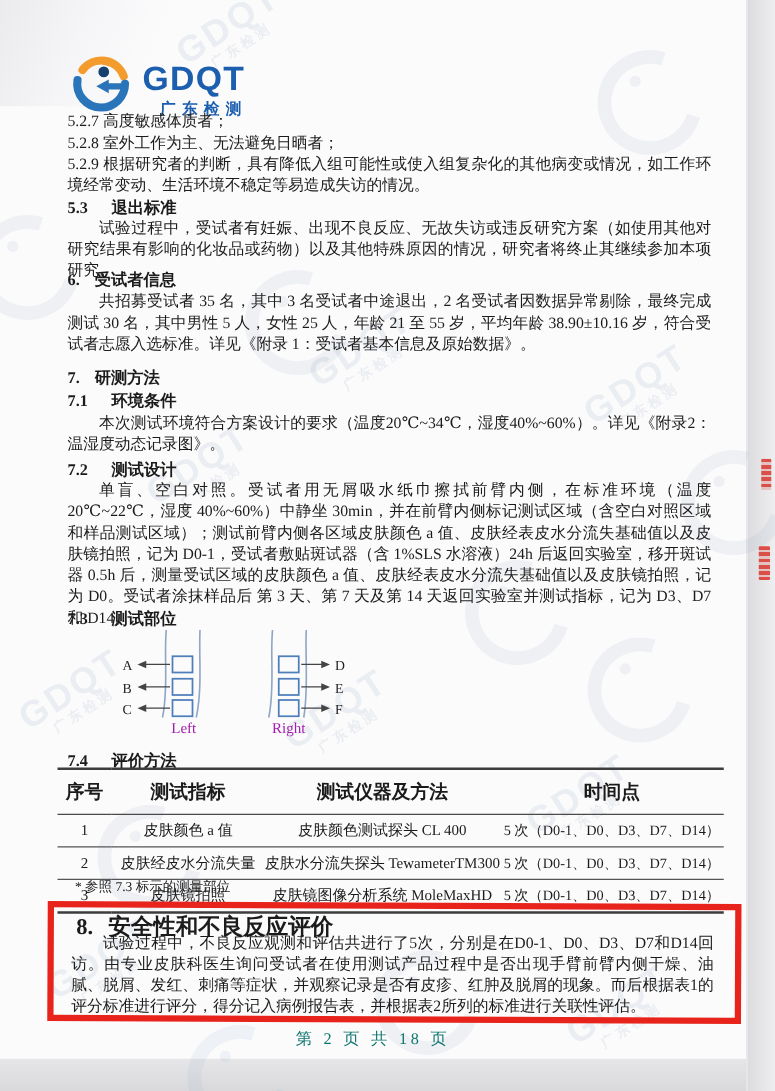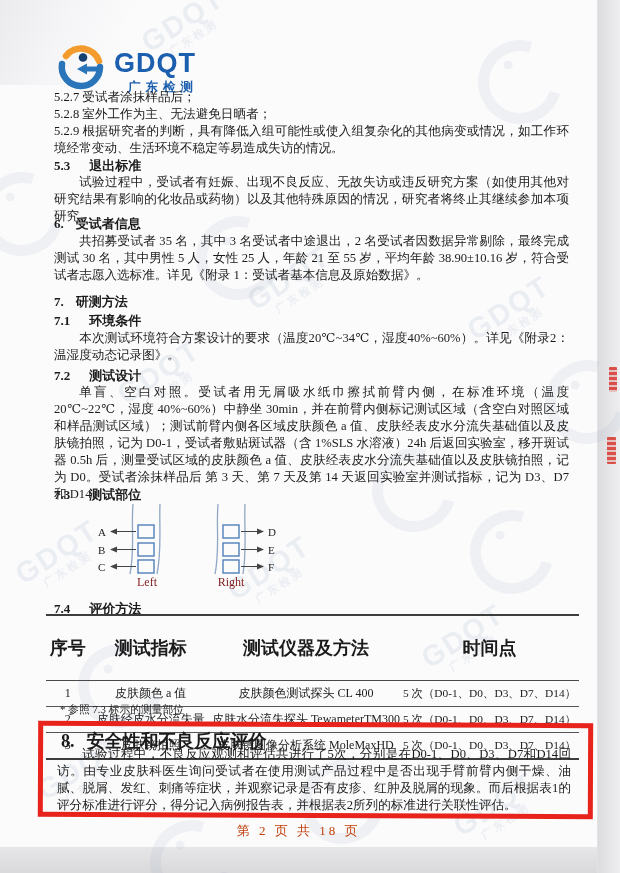--- a/index.html
+++ b/index.html
@@ -30,40 +30,40 @@
   .logo-tag{font-size:12.5px;font-weight:bold;letter-spacing:5px;display:block;margin-left:14px;margin-top:1px;}
   
   .bl{position:absolute;left:54px;width:515px;font-size:12.6px;line-height:17px;text-align:justify;}
   .ind{text-indent:2em;}
   .head{position:absolute;left:54px;font-size:13px;font-weight:bold;white-space:nowrap;}
   .head .num{margin-right:19px;}
   .head.wide .num{margin-right:12px;}
   
   .diagram{position:absolute;left:86px;top:500px;width:200px;height:92px;}
   .diagram svg{position:absolute;left:0;top:0;}
-  .cap{position:absolute;top:75px;font-size:12px;color:#7f1d1d;width:46px;text-align:center;}
+  .cap{position:absolute;top:75px;font-size:12px;color:#a21caf;width:46px;text-align:center;}
   
   .tblwrap{position:absolute;left:46px;top:614px;width:533px;}
   table{width:100%;border-collapse:collapse;}
   th{border-top:2px solid #3d3d3d;border-bottom:1px solid #4a4a4a;font-weight:bold;
-     font-size:18px;padding:20px 0;text-align:center;}
+     font-size:15px;padding:8px 0;text-align:center;}
   td{border-bottom:1px solid #555;font-size:12px;padding:4px 0;text-align:center;white-space:nowrap;}
   tr.last td{border-bottom:2px solid #3d3d3d;}
   .col-no{width:10%;} .col-ind{width:24%;} .col-instr{width:32%;} .col-time{width:34%;}
   td.t-time{font-size:11.4px;}
   .footnote{position:absolute;left:60px;top:703px;font-size:10.8px;color:#222;}
   
   .redbox{position:absolute;left:38px;top:722px;width:545px;height:86px;
     border:5px solid #e7231b;transform:rotate(0.25deg);}
   .s8-head{position:absolute;left:61px;top:729px;font-size:18px;font-weight:bold;}
   .s8-head .num{margin-right:12px;}
   .s8-body{position:absolute;left:57px;top:746px;width:514px;font-size:12.6px;line-height:17px;text-align:justify;text-indent:2em;}
   
   .footer{position:absolute;left:0;top:822px;width:597px;text-align:center;
-    font-size:13px;letter-spacing:3px;color:#c2410c;}
+    font-size:13px;letter-spacing:3px;color:#0f766e;}
   
   .red-frag{position:absolute;width:8px;border-radius:1px;opacity:.85;
     background:repeating-linear-gradient(to bottom,#d8342c 0 3px,rgba(216,52,44,.25) 3px 5px);}
 </style>
 </head>
 <body>
 
 <div class="corner-tl"></div>
 <div class="edge-right"></div>
 <div class="edge-bottom"></div>
@@ -139,21 +139,21 @@
     <path d="M 41,27 L 29,27" stroke="#2a74b9" stroke-width="5" stroke-linecap="round"></path>
     <polygon points="21,27 31,21.5 31,32.5" fill="#2a74b9"></polygon>
     <circle cx="27" cy="15.5" r="4.3" fill="#16406f"></circle>
   </svg>
   <span class="logo-text">
     <span class="logo-brand">GDQT</span>
     <span class="logo-tag">广东检测</span>
   </span>
 </div>
 
-<div class="bl" style="top:89px">5.2.7 受试者涂抹样品后；</div>
+<div class="bl" style="top:89px">5.2.7 高度敏感体质者；</div>
 <div class="bl" style="top:106px">5.2.8 室外工作为主、无法避免日晒者；</div>
 <div class="bl" style="top:123px">5.2.9 根据研究者的判断，具有降低入组可能性或使入组复杂化的其他病变或情况，如工作环境经常变动、生活环境不稳定等易造成失访的情况。</div>
 
 <div class="head" style="top:157px"><span class="num">5.3</span><span>退出标准</span></div>
 <div class="bl ind" style="top:174px">试验过程中，受试者有妊娠、出现不良反应、无故失访或违反研究方案（如使用其他对研究结果有影响的化妆品或药物）以及其他特殊原因的情况，研究者将终止其继续参加本项研究。</div>
 
 <div class="head wide" style="top:215px"><span class="num">6.</span><span>受试者信息</span></div>
 <div class="bl ind" style="top:233px">共招募受试者 35 名，其中 3 名受试者中途退出，2 名受试者因数据异常剔除，最终完成测试 30 名，其中男性 5 人，女性 25 人，年龄 21 至 55 岁，平均年龄 38.90±10.16 岁，符合受试者志愿入选标准。详见《附录 1：受试者基本信息及原始数据》。</div>
 
 <div class="head wide" style="top:293px"><span class="num">7.</span><span>研测方法</span></div>

